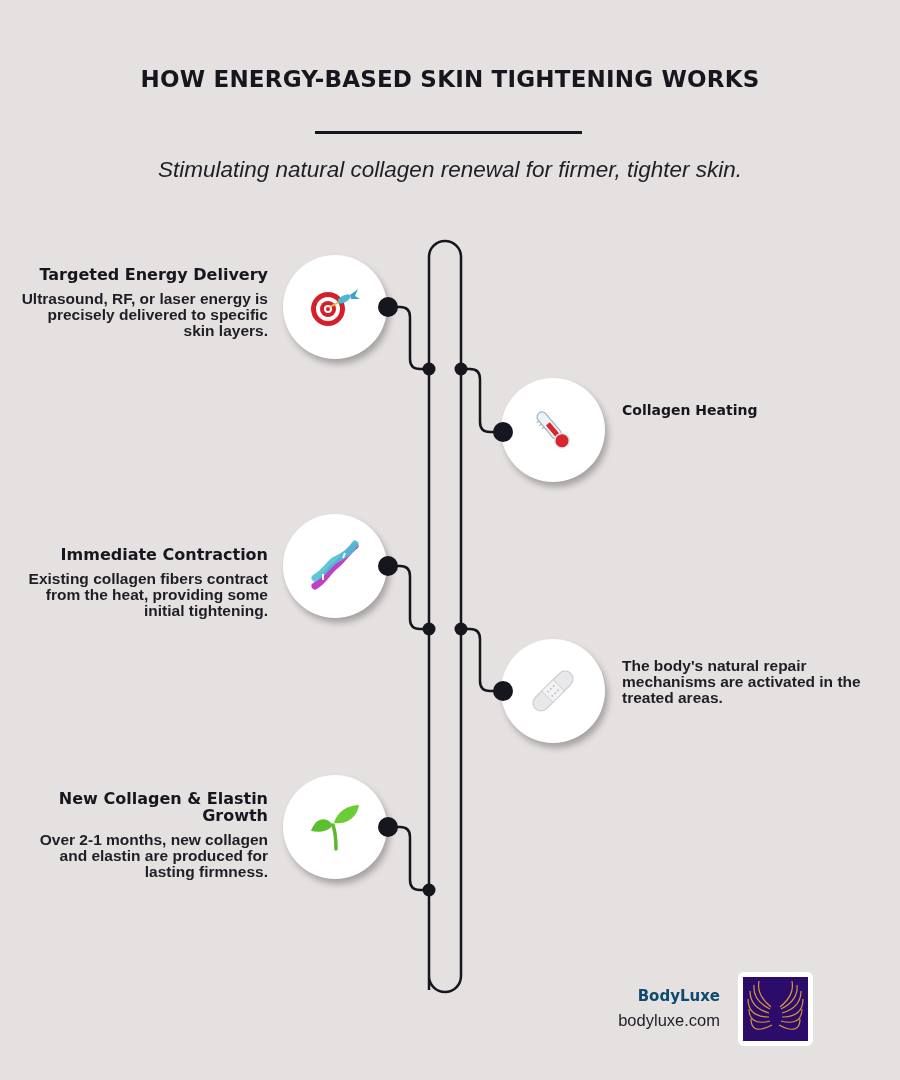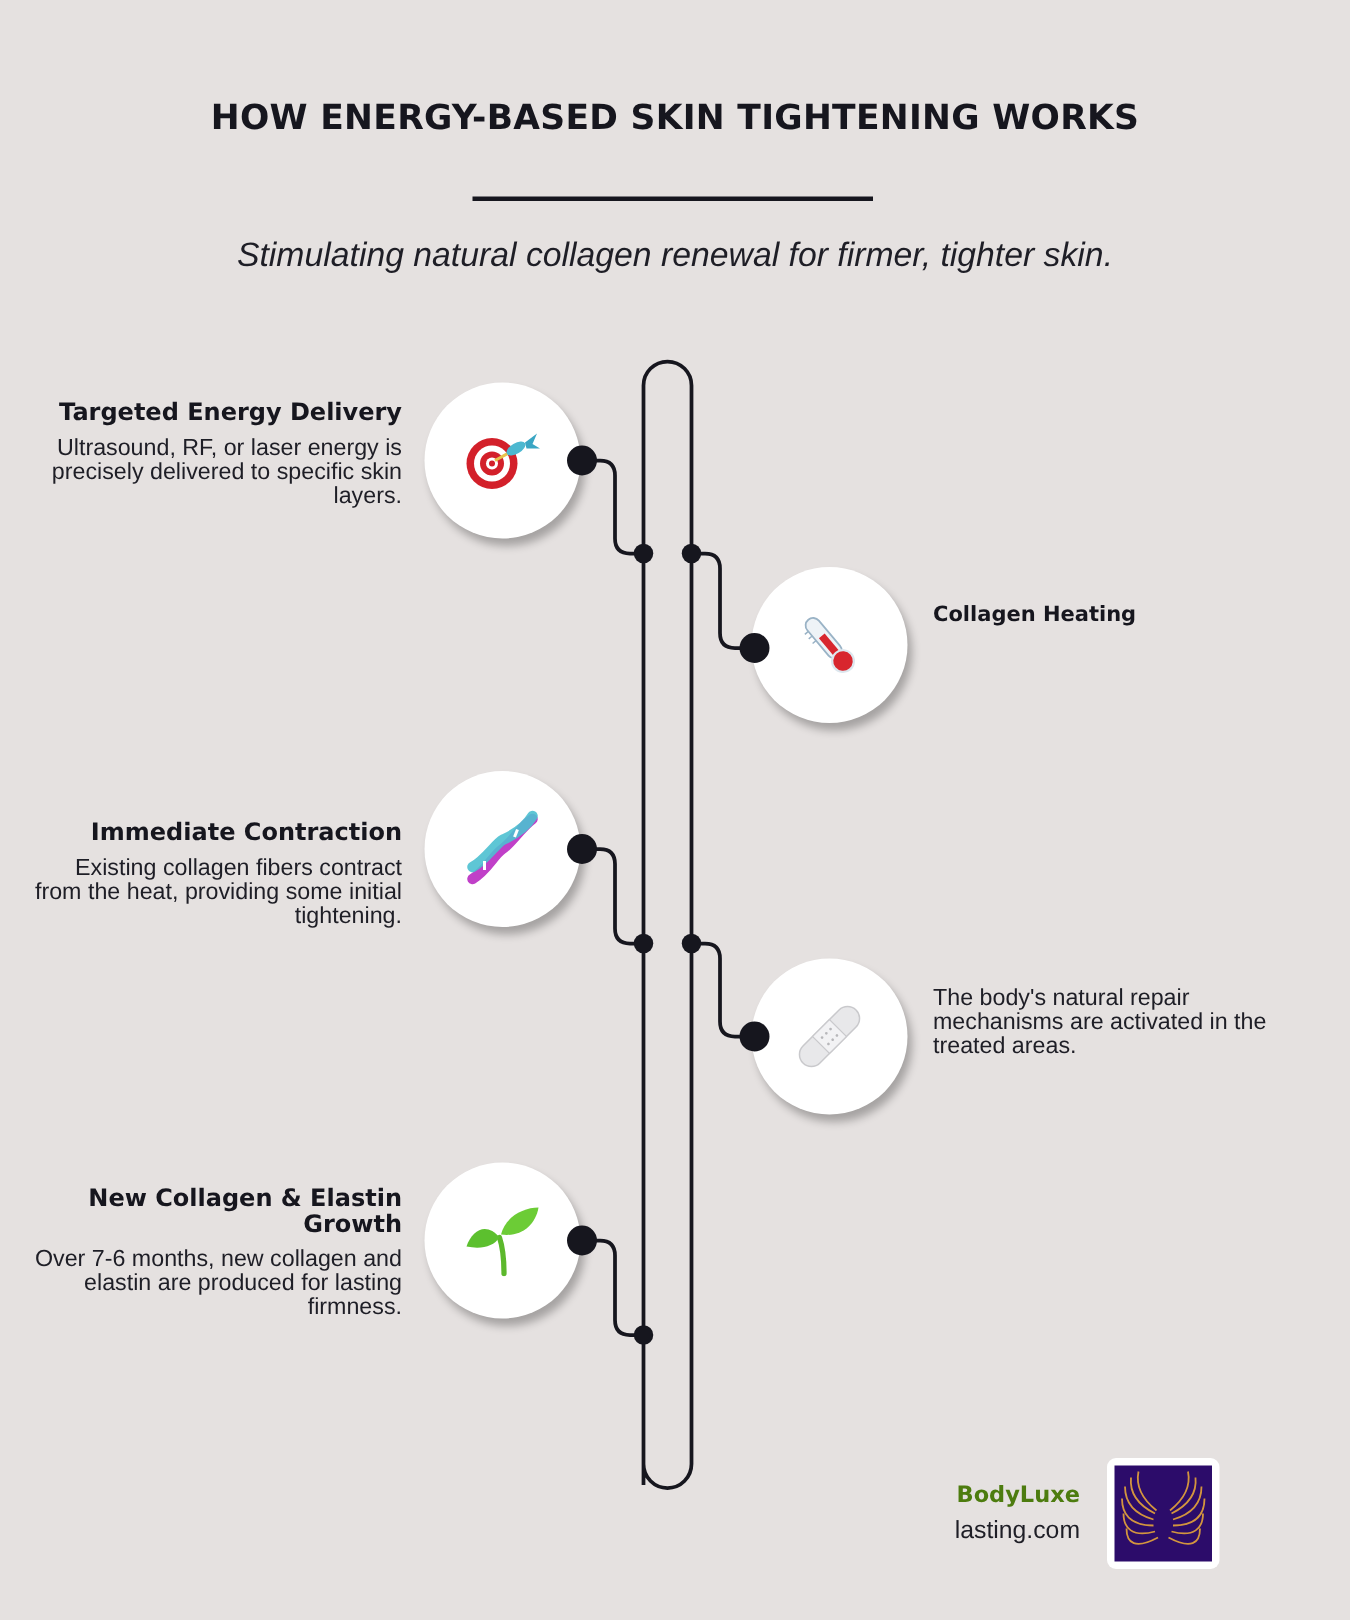--- a/index.html
+++ b/index.html
@@ -22,23 +22,23 @@
     box-shadow: 3px 5px 6px rgba(0,0,0,0.28);
     display:flex; align-items:center; justify-content:center;
   }
   .circle svg { display:block; }
   .step-l { position:absolute; width:250px; left:18px; text-align:right; }
   .step-r { position:absolute; width:240px; left:622px; text-align:left; }
   .step-title {
     font-family:"DejaVu Sans", sans-serif; font-weight:bold; font-size:16px; line-height:17px; color:#16161e;
   }
   .step-title.big { font-size:14px; line-height:21px; }
-  .step-desc { font-size:15.5px; line-height:16px; color:#1e1e26; margin-top:8px; }
+  .step-desc { font-size:15.5px; line-height:16px; color:#1e1e26; margin-top:8px;font-weight:bold; }
   .brand { position:absolute; right:180px; top:987px; text-align:right; }
-  .brand-name { font-family:"DejaVu Sans", sans-serif; font-weight:bold; font-size:15px; color:#4d7c0f; }
+  .brand-name { font-family:"DejaVu Sans", sans-serif; font-weight:bold; font-size:15px; color:#0c4a6e; }
   .brand-url { font-size:16.5px; color:#1e1e26; margin-top:6px; }
   .logo {
     position:absolute; left:738px; top:972px; width:75px; height:74px; background:#fff; border-radius:6px;
     box-sizing:border-box; padding:5px;
   }
   .logo-inner { width:100%; height:100%; background:#2c0c6a; }
 </style>
 </head>
 <body>
 
@@ -138,37 +138,37 @@
 </div>
 <div class="step-r" style="top:650px;">
   <div class="step-desc">The body's natural repair mechanisms are activated in the treated areas.</div>
 </div>
 <svg class="track" width="900" height="1080" style="pointer-events:none;">
   <circle cx="503" cy="691" r="10" fill="#16161e"></circle>
 </svg>
 
 <div class="step-l" style="top:790px;">
   <div class="step-title">New Collagen &amp; Elastin Growth</div>
-  <div class="step-desc">Over 7-6 months, new collagen and elastin are produced for lasting firmness.</div>
+  <div class="step-desc">Over 2-1 months, new collagen and elastin are produced for lasting firmness.</div>
 </div>
 <div class="circle" style="left:283px; top:775px;">
   <svg width="52" height="48" viewBox="0 0 52 48">
     <path d="M27 46 C27 36, 26 28, 24 22" stroke="#5cb82c" stroke-width="3.5" fill="none" stroke-linecap="round"></path>
     <path d="M24 22 C16 12, 6 16, 2 28 C12 30, 20 28, 24 22 Z" fill="#5cc02e"></path>
     <path d="M25 20 C28 8, 40 2, 50 2 C48 14, 38 22, 25 20 Z" fill="#6ccc36"></path>
   </svg>
 </div>
 <svg class="track" width="900" height="1080" style="pointer-events:none;">
   <circle cx="388" cy="827" r="10" fill="#16161e"></circle>
   <circle cx="429" cy="890" r="6.5" fill="#16161e"></circle>
 </svg>
 
 <div class="brand">
   <div class="brand-name">BodyLuxe</div>
-  <div class="brand-url">lasting.com</div>
+  <div class="brand-url">bodyluxe.com</div>
 </div>
 <div class="logo">
   <div class="logo-inner">
     <svg width="65" height="64" viewBox="0 0 65 64">
       <g fill="none" stroke="#e6a53a" stroke-width="1.2" opacity="0.9">
         <path d="M28 30 C18 22, 14 14, 16 4"></path>
         <path d="M27 32 C15 26, 10 18, 11 8"></path>
         <path d="M26 36 C12 32, 7 24, 7 14"></path>
         <path d="M26 40 C10 40, 5 32, 5 22"></path>
         <path d="M27 44 C12 48, 6 42, 6 32"></path>

